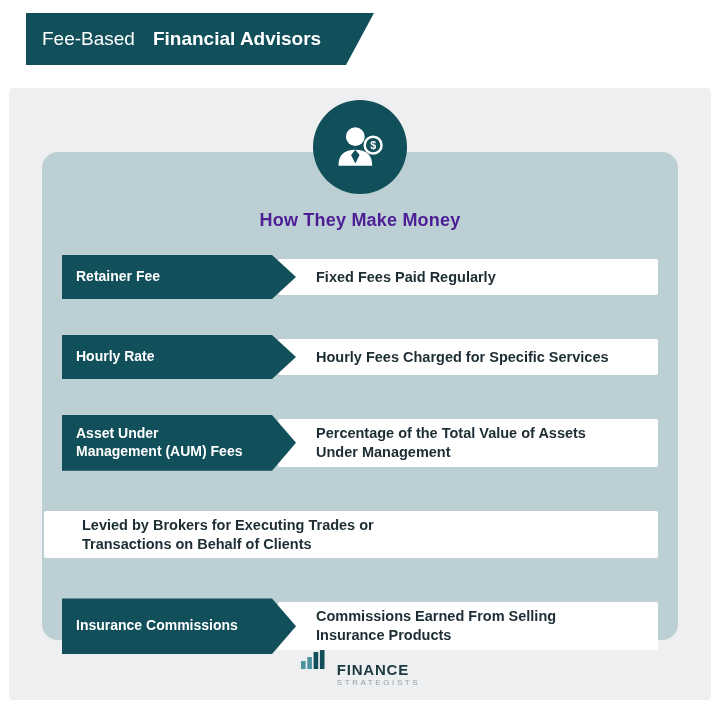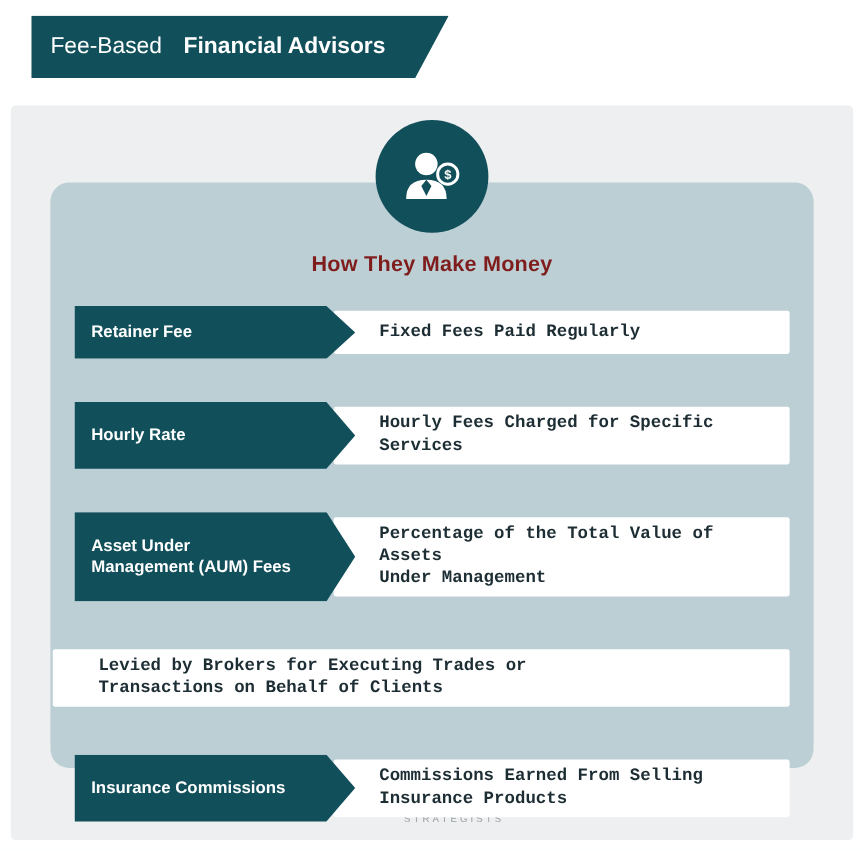--- a/index.html
+++ b/index.html
@@ -54,21 +54,21 @@
     background: #114f5a;
     display: flex; align-items: center; justify-content: center;
   }
   .icon-circle svg { width: 60px; height: 60px; }
 
   .card-title {
     padding-top: 58px;
     text-align: center;
     font-size: 18px;
     font-weight: 700;
-    color: #7f1d1d;
+    color: #4c1d95;
     letter-spacing: 0.2px;
   }
 
   .rows {
     padding: 24px 20px 0 20px;
     display: flex; flex-direction: column;
     gap: 36px;
   }
   .row { display: flex; align-items: stretch; }
   .arrow-label {
@@ -93,21 +93,20 @@
     background: #ffffff;
     border-radius: 2px;
     color: #1d2d34;
     font-size: 14.5px;
     font-weight: 700;
     line-height: 1.3;
     display: flex; align-items: center;
     padding: 5px 12px 5px 38px;
     z-index: 1;
     white-space: pre-line;
-    font-family: Liberation Mono, monospace;
   }
 
   
   .footer {
     position: absolute;
     left: 0; right: 0; bottom: 22px;
     display: flex; align-items: center; justify-content: center;
     gap: 9px;
   }
   .brand-text { display: flex; flex-direction: column; line-height: 1.05; }

